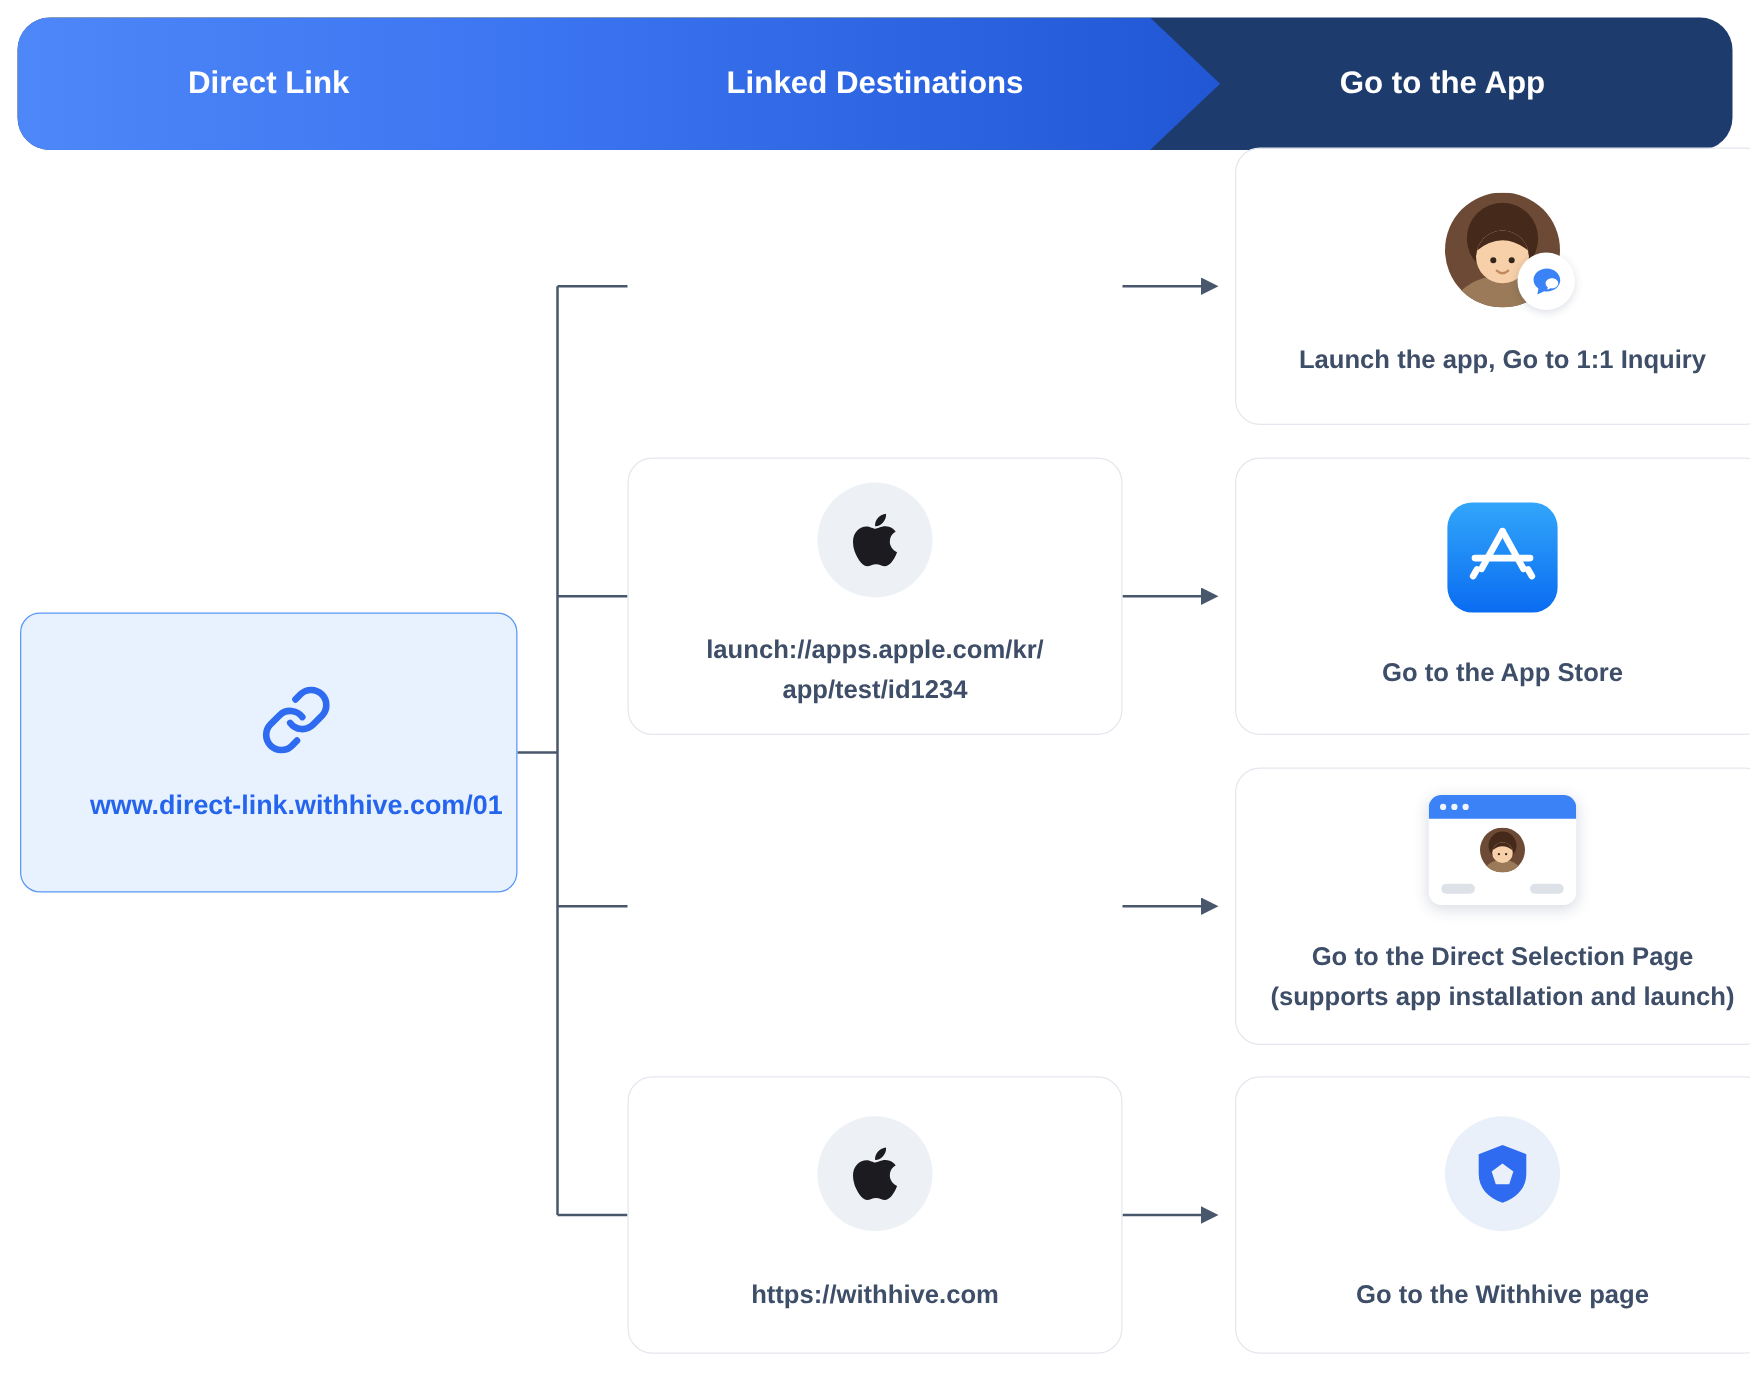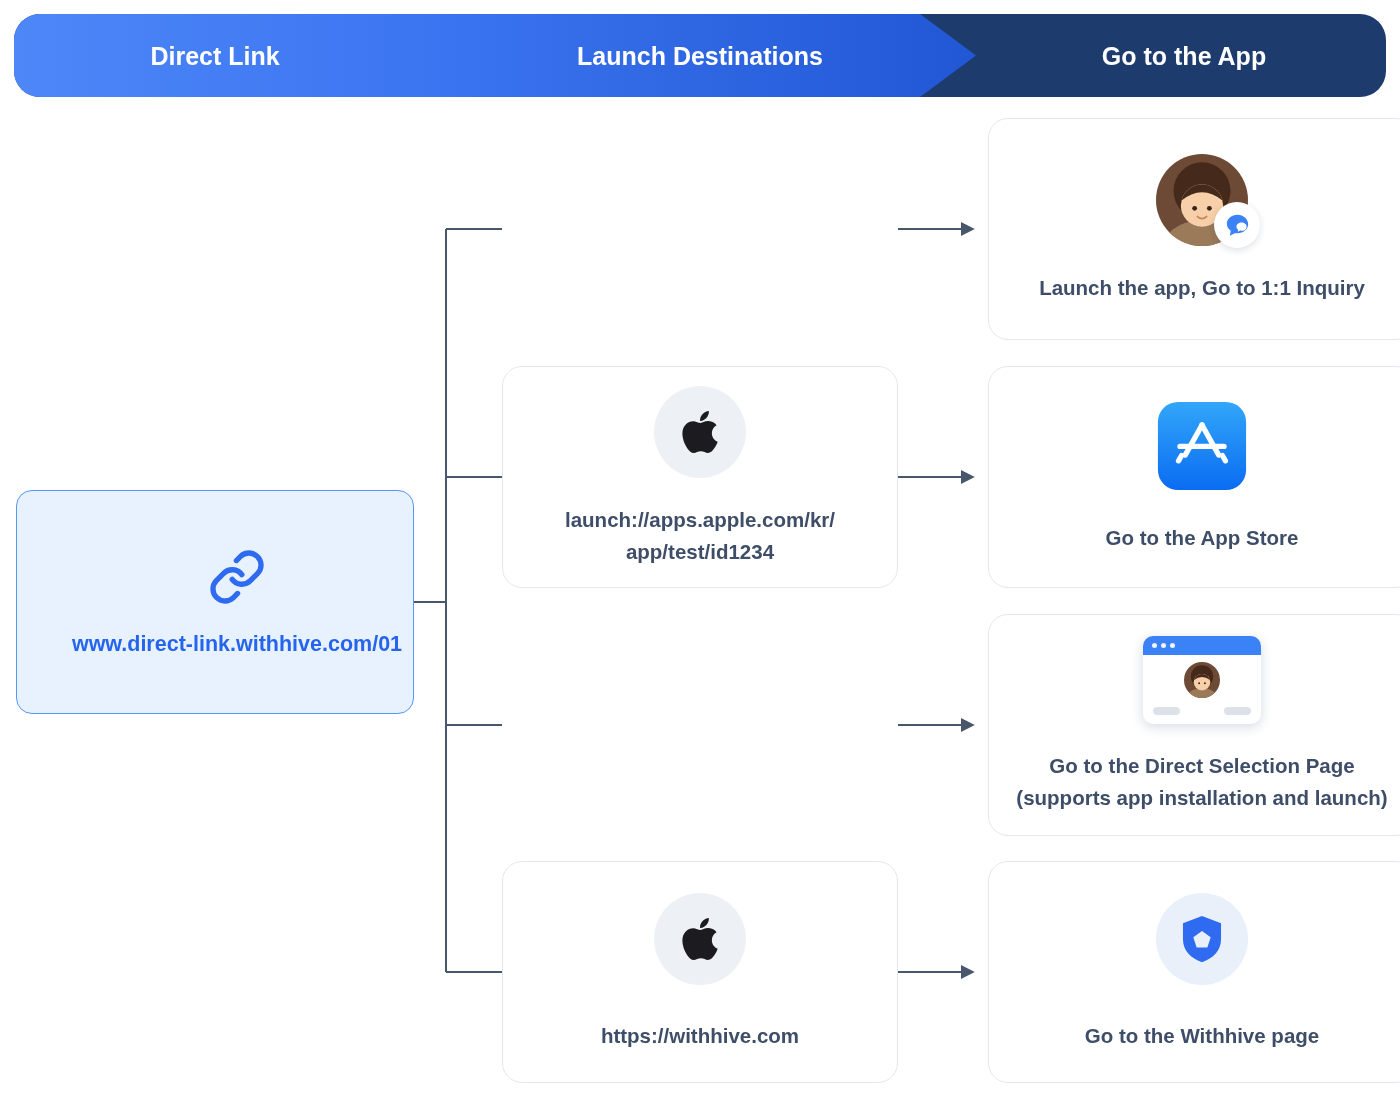--- a/index.html
+++ b/index.html
@@ -1,27 +1,27 @@
 <!DOCTYPE html>
 <html><head>
 <meta charset="utf-8">
 <style>
   * { margin:0; padding:0; box-sizing:border-box; }
   body { background:#fff; font-family:"Liberation Sans", sans-serif; }
   .canvas { position:relative; width:1400px; height:1104px; background:#ffffff; overflow:hidden; }
 
   
-  .header { position:absolute; left:14px; top:14px; width:1372px; height:83px;
+  .header { position:absolute; left:14px; top:14px; width:1372px; height:106px;
             border-radius:26px; background:#1d3c6d; overflow:hidden;padding-left:36px; }
   .header-grad { position:absolute; left:0; top:0; height:100%; width:962px;
             background:linear-gradient(90deg,#4d87f8 0%, #3b74f0 45%, #2157d4 100%);
             clip-path:polygon(0 0, calc(100% - 56px) 0, 100% 50%, calc(100% - 56px) 100%, 0 100%); }
   .h-label { position:absolute; top:50%; transform:translate(-50%,-50%);
              color:#fff; font-size:25px; font-weight:700; white-space:nowrap; }
-  .h1 { left:201px; } .h2 { left:686px; } .h3 { left:1170px;text-align:right; }
+  .h1 { left:201px; } .h2 { left:686px; } .h3 { left:1140px;text-align:right; }
 
   
   .connectors { position:absolute; left:0; top:0; width:1400px; height:1104px; pointer-events:none; }
 
   
   .source-card { position:absolute; left:16px; top:490px; width:398px; height:224px;
                  background:#e8f1fe; border:1.5px solid #5896f7; border-radius:16px;
                  display:flex; flex-direction:column; align-items:center; justify-content:center; gap:22px;padding-left:44px; }
   .source-label { color:#2565ee; font-size:21.5px; font-weight:700; }
 
@@ -54,21 +54,21 @@
   .pill.pl { left:10px; } .pill.pr { right:10px; }
 </style>
 </head>
 <body>
 
 <div class="canvas">
 
   <div class="header">
     <div class="header-grad"></div>
     <span class="h-label h1">Direct Link</span>
-    <span class="h-label h2">Launch Destinations</span>
+    <span class="h-label h2">Linked Destinations</span>
     <span class="h-label h3">Go to the App</span>
   </div>
 
   <svg class="connectors" viewBox="0 0 1400 1104">
     <defs>
       <marker id="arrow" viewBox="0 0 10 10" refX="8" refY="5" markerWidth="7" markerHeight="7" orient="auto">
         <path d="M0 0 L10 5 L0 10 z" fill="#49576d"></path>
       </marker>
     </defs>
     <path d="M414 602 H446 M446 229 V972 M446 229 H502 M446 477 H502 M446 725 H502 M446 972 H502" stroke="#49576d" stroke-width="2" fill="none"></path>

